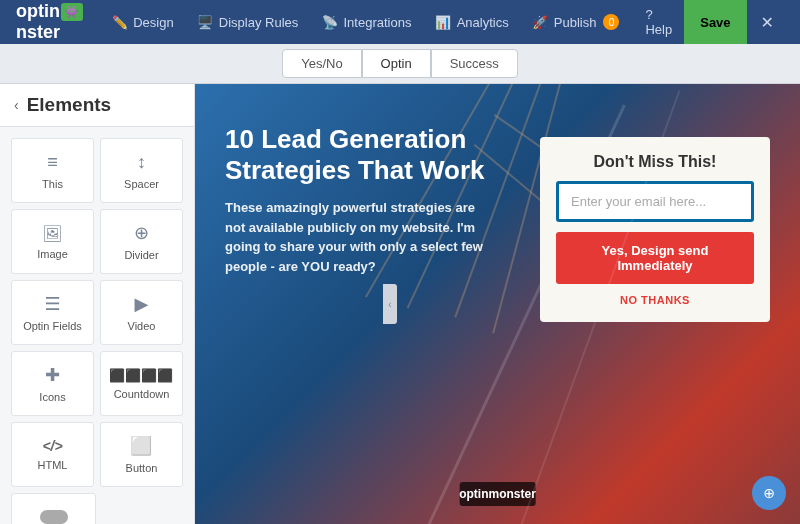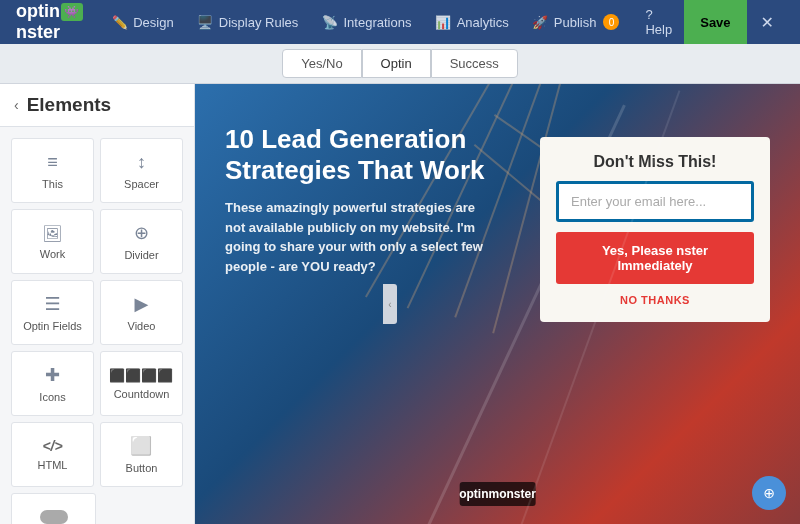--- a/index.html
+++ b/index.html
@@ -411,21 +411,21 @@
           <span class="element-icon">≡</span>
           <span class="element-label">This</span>
         </div>
         <div class="element-item">
           <span class="element-icon">↕</span>
           <span class="element-label">Spacer</span>
         </div>
 
         <div class="element-item">
           <span class="element-icon" style="font-size:16px;">🖼</span>
-          <span class="element-label">Work</span>
+          <span class="element-label">Image</span>
         </div>
         <div class="element-item">
           <span class="element-icon">⊕</span>
           <span class="element-label">Divider</span>
         </div>
 
         <div class="element-item">
           <span class="element-icon">☰</span>
           <span class="element-label">Optin Fields</span>
         </div>
@@ -473,21 +473,21 @@
         <div class="bridge-wire" style="width:2px;height:320px;top:-60px;left:380px;transform:rotate(15deg);"></div>
 
         <div class="canvas-text-area">
           <div class="canvas-headline">10 Lead Generation Strategies That Work</div>
           <div class="canvas-subtext">These amazingly powerful strategies are not available publicly on my website. I'm going to share your with only a select few people - are YOU ready?</div>
         </div>
 
         <div id="optin-box">
           <div class="optin-title">Don't Miss This!</div>
           <div class="optin-input">Enter your email here...</div>
-          <div class="optin-submit">Yes, Please nster Immediately</div>
+          <div class="optin-submit">Yes, Design send Immediately</div>
           <div class="optin-no-thanks">NO THANKS</div>
         </div>
 
         <div class="canvas-logo-badge">optinmonster</div>
 
         <div class="canvas-help-btn">
           <span>⊕</span>
         </div>
 
         <div class="sidebar-collapse">‹</div>

